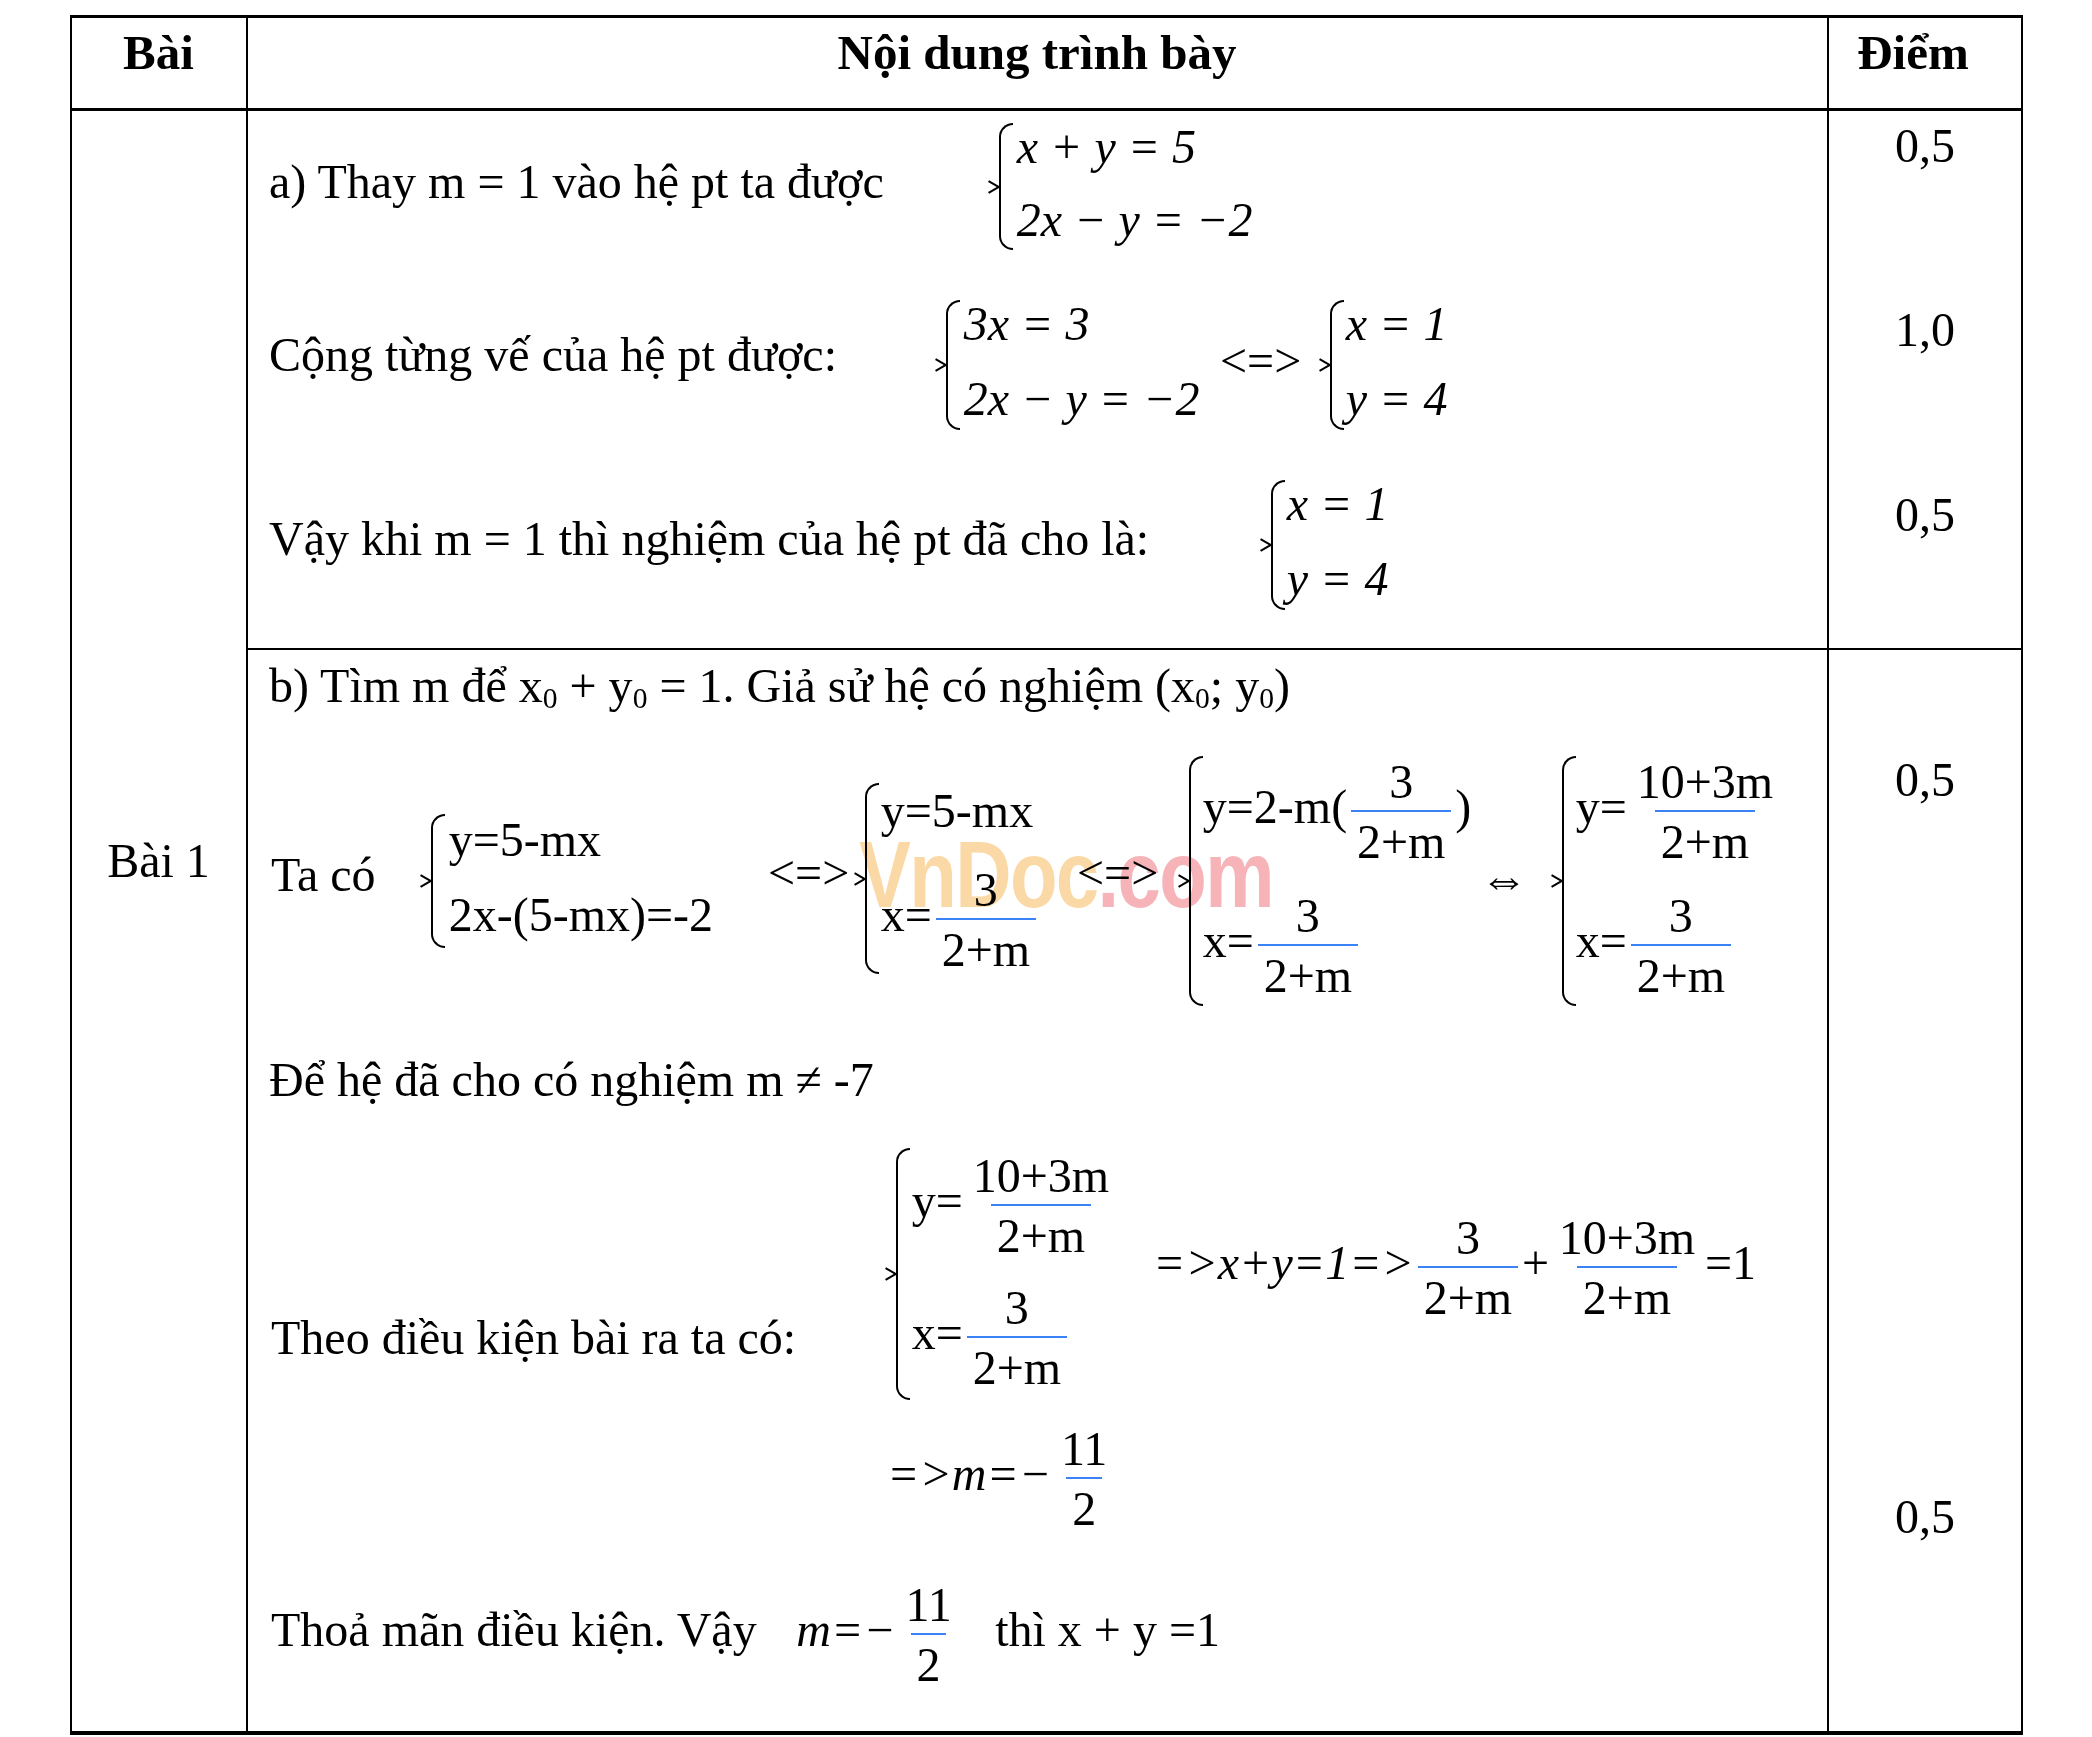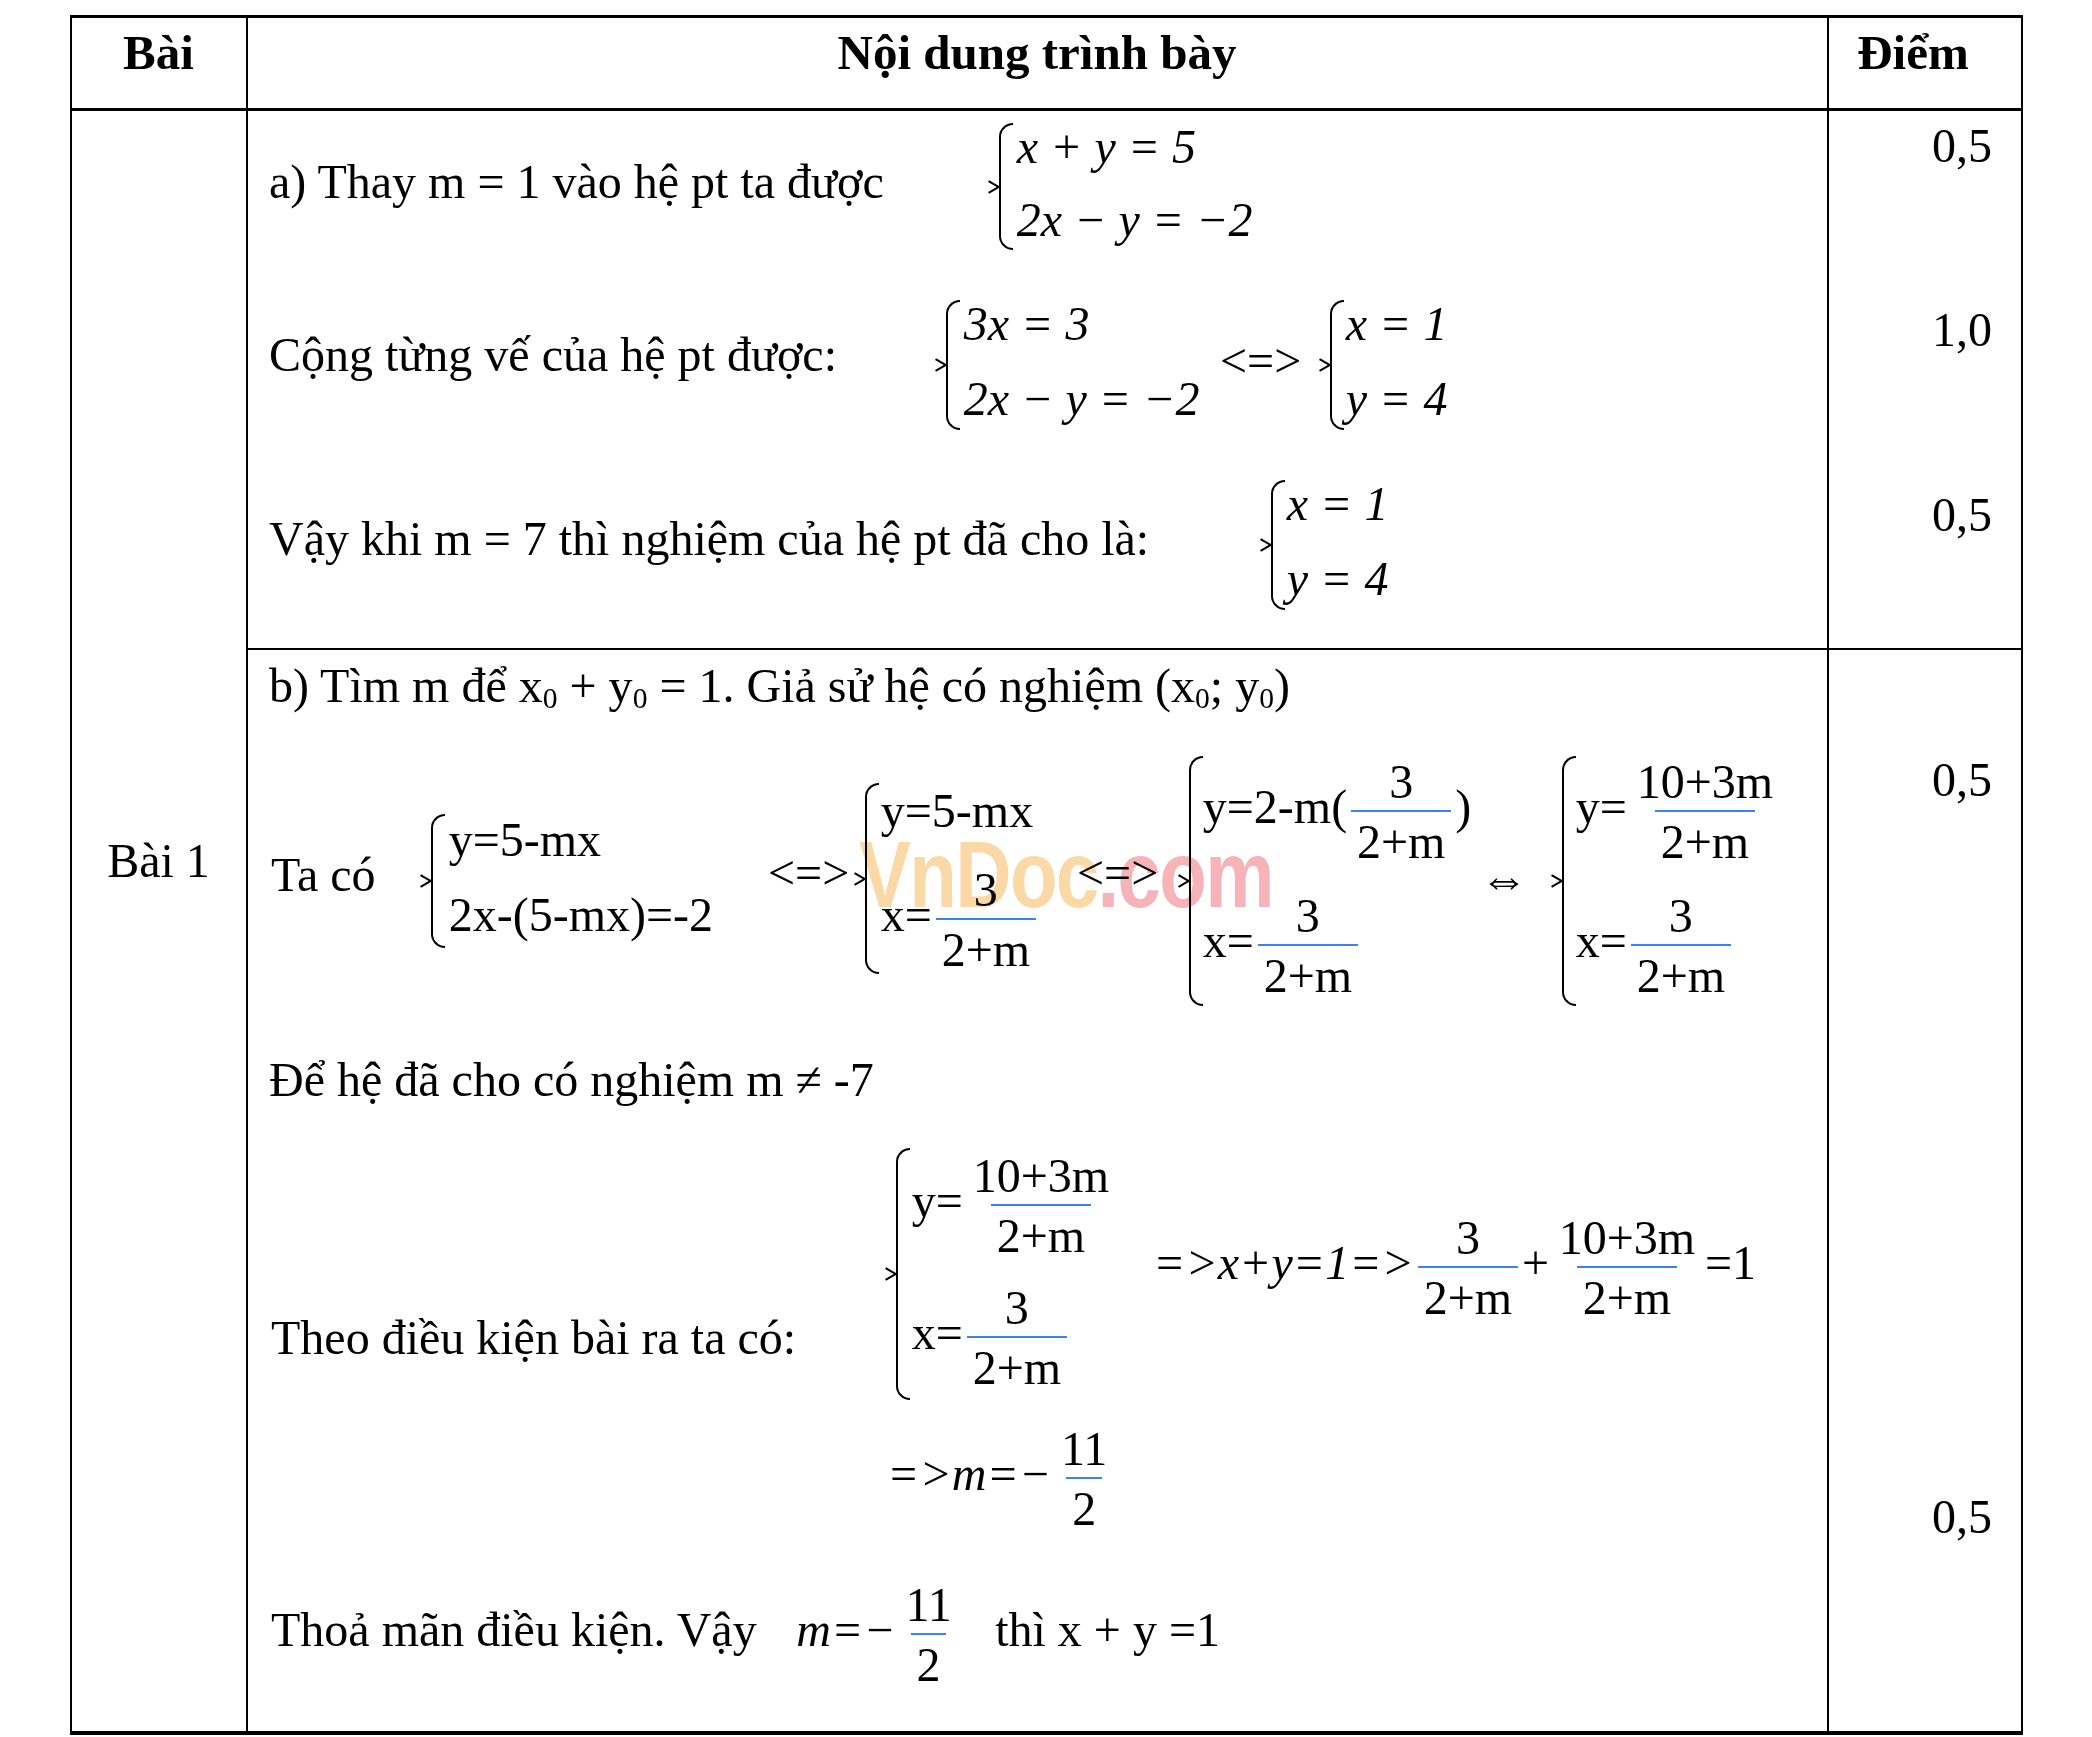--- a/index.html
+++ b/index.html
@@ -1,21 +1,21 @@
 <!DOCTYPE html>
 <html><head>
 <meta charset="utf-8">
 <style>
   html, body { margin:0; padding:0; background:#ffffff; }
   body { width:2092px; height:1738px; position:relative; overflow:hidden;
          font-family:"Liberation Serif", "DejaVu Serif", serif; color:#000; }
   .ln { position:absolute; background:#000; }
   .t { position:absolute; font-size:48px; line-height:1; white-space:nowrap; }
   .hdr { position:absolute; font-size:49px; font-weight:bold; line-height:1; white-space:nowrap; text-align:center; }
-  .pt { position:absolute; font-size:48px; line-height:1; text-align:center; width:194px; left:1828px;padding-left:37px; }
+  .pt { position:absolute; font-size:48px; line-height:1; text-align:center; width:194px; left:1828px; }
   .it { font-style:italic; }
   .sys { position:absolute; }
   .brace { position:absolute; border:2px solid #000; border-right:none; border-radius:21.7px 0 0 21.7px; width:11.8px; }
   .brace:before { content:""; position:absolute; left:-13.8px; top:50%; width:11.8px; height:2px; background:#000; transform:translateY(-1px) rotate(-30deg); transform-origin:right center; }
   .brace:after { content:""; position:absolute; left:-13.8px; top:50%; width:11.8px; height:2px; background:#000; transform:translateY(-1px) rotate(30deg); transform-origin:right center; }
   .row { position:absolute; white-space:nowrap; font-size:48px; line-height:1; }
   .frac { display:inline-flex; flex-direction:column; align-items:center; vertical-align:middle; margin:0 3.9px; }
   .frac .n { padding:0 5.9px 3.9px 5.9px; line-height:1; }
   .frac .d { padding:5.9px 5.9px 0 5.9px; line-height:1; border-top:2px solid #3b82f6; }
   .wm { position:absolute; font-family:"Liberation Sans", "DejaVu Sans", sans-serif; font-weight:bold;
@@ -59,21 +59,21 @@
   <div class="row it" style="left:17.7px; top:0px;">3x = 3</div>
   <div class="row it" style="left:17.7px; top:75px;">2x − y = −2</div>
 </div>
 <div class="t" style="left:1220px; top:337px;">&lt;=&gt;</div>
 <div class="sys" style="left:1330px; top:300px;">
   <div class="brace" style="left:0; top:0; height:126px;"></div>
   <div class="row it" style="left:15.8px; top:0px;">x = 1</div>
   <div class="row it" style="left:15.8px; top:75px;">y = 4</div>
 </div>
 
-<div class="t" style="left:269px; top:515px;">Vậy khi m = 7 thì nghiệm của hệ pt đã cho là:</div>
+<div class="t" style="left:269px; top:515px;">Vậy khi m = 1 thì nghiệm của hệ pt đã cho là:</div>
 <div class="sys" style="left:1271px; top:480px;">
   <div class="brace" style="left:0; top:0; height:126px;"></div>
   <div class="row it" style="left:15.8px; top:0px;">x = 1</div>
   <div class="row it" style="left:15.8px; top:75px;">y = 4</div>
 </div>
 
 <div class="t" style="left:269px; top:662px;">
   <span>b) Tìm m để x</span><sub>0</sub><span> + y</span><sub>0</sub><span> = 1. Giả sử hệ có nghiệm (x</span><sub>0</sub><span>; y</span><sub>0</sub><span>)</span>
 </div>
 

